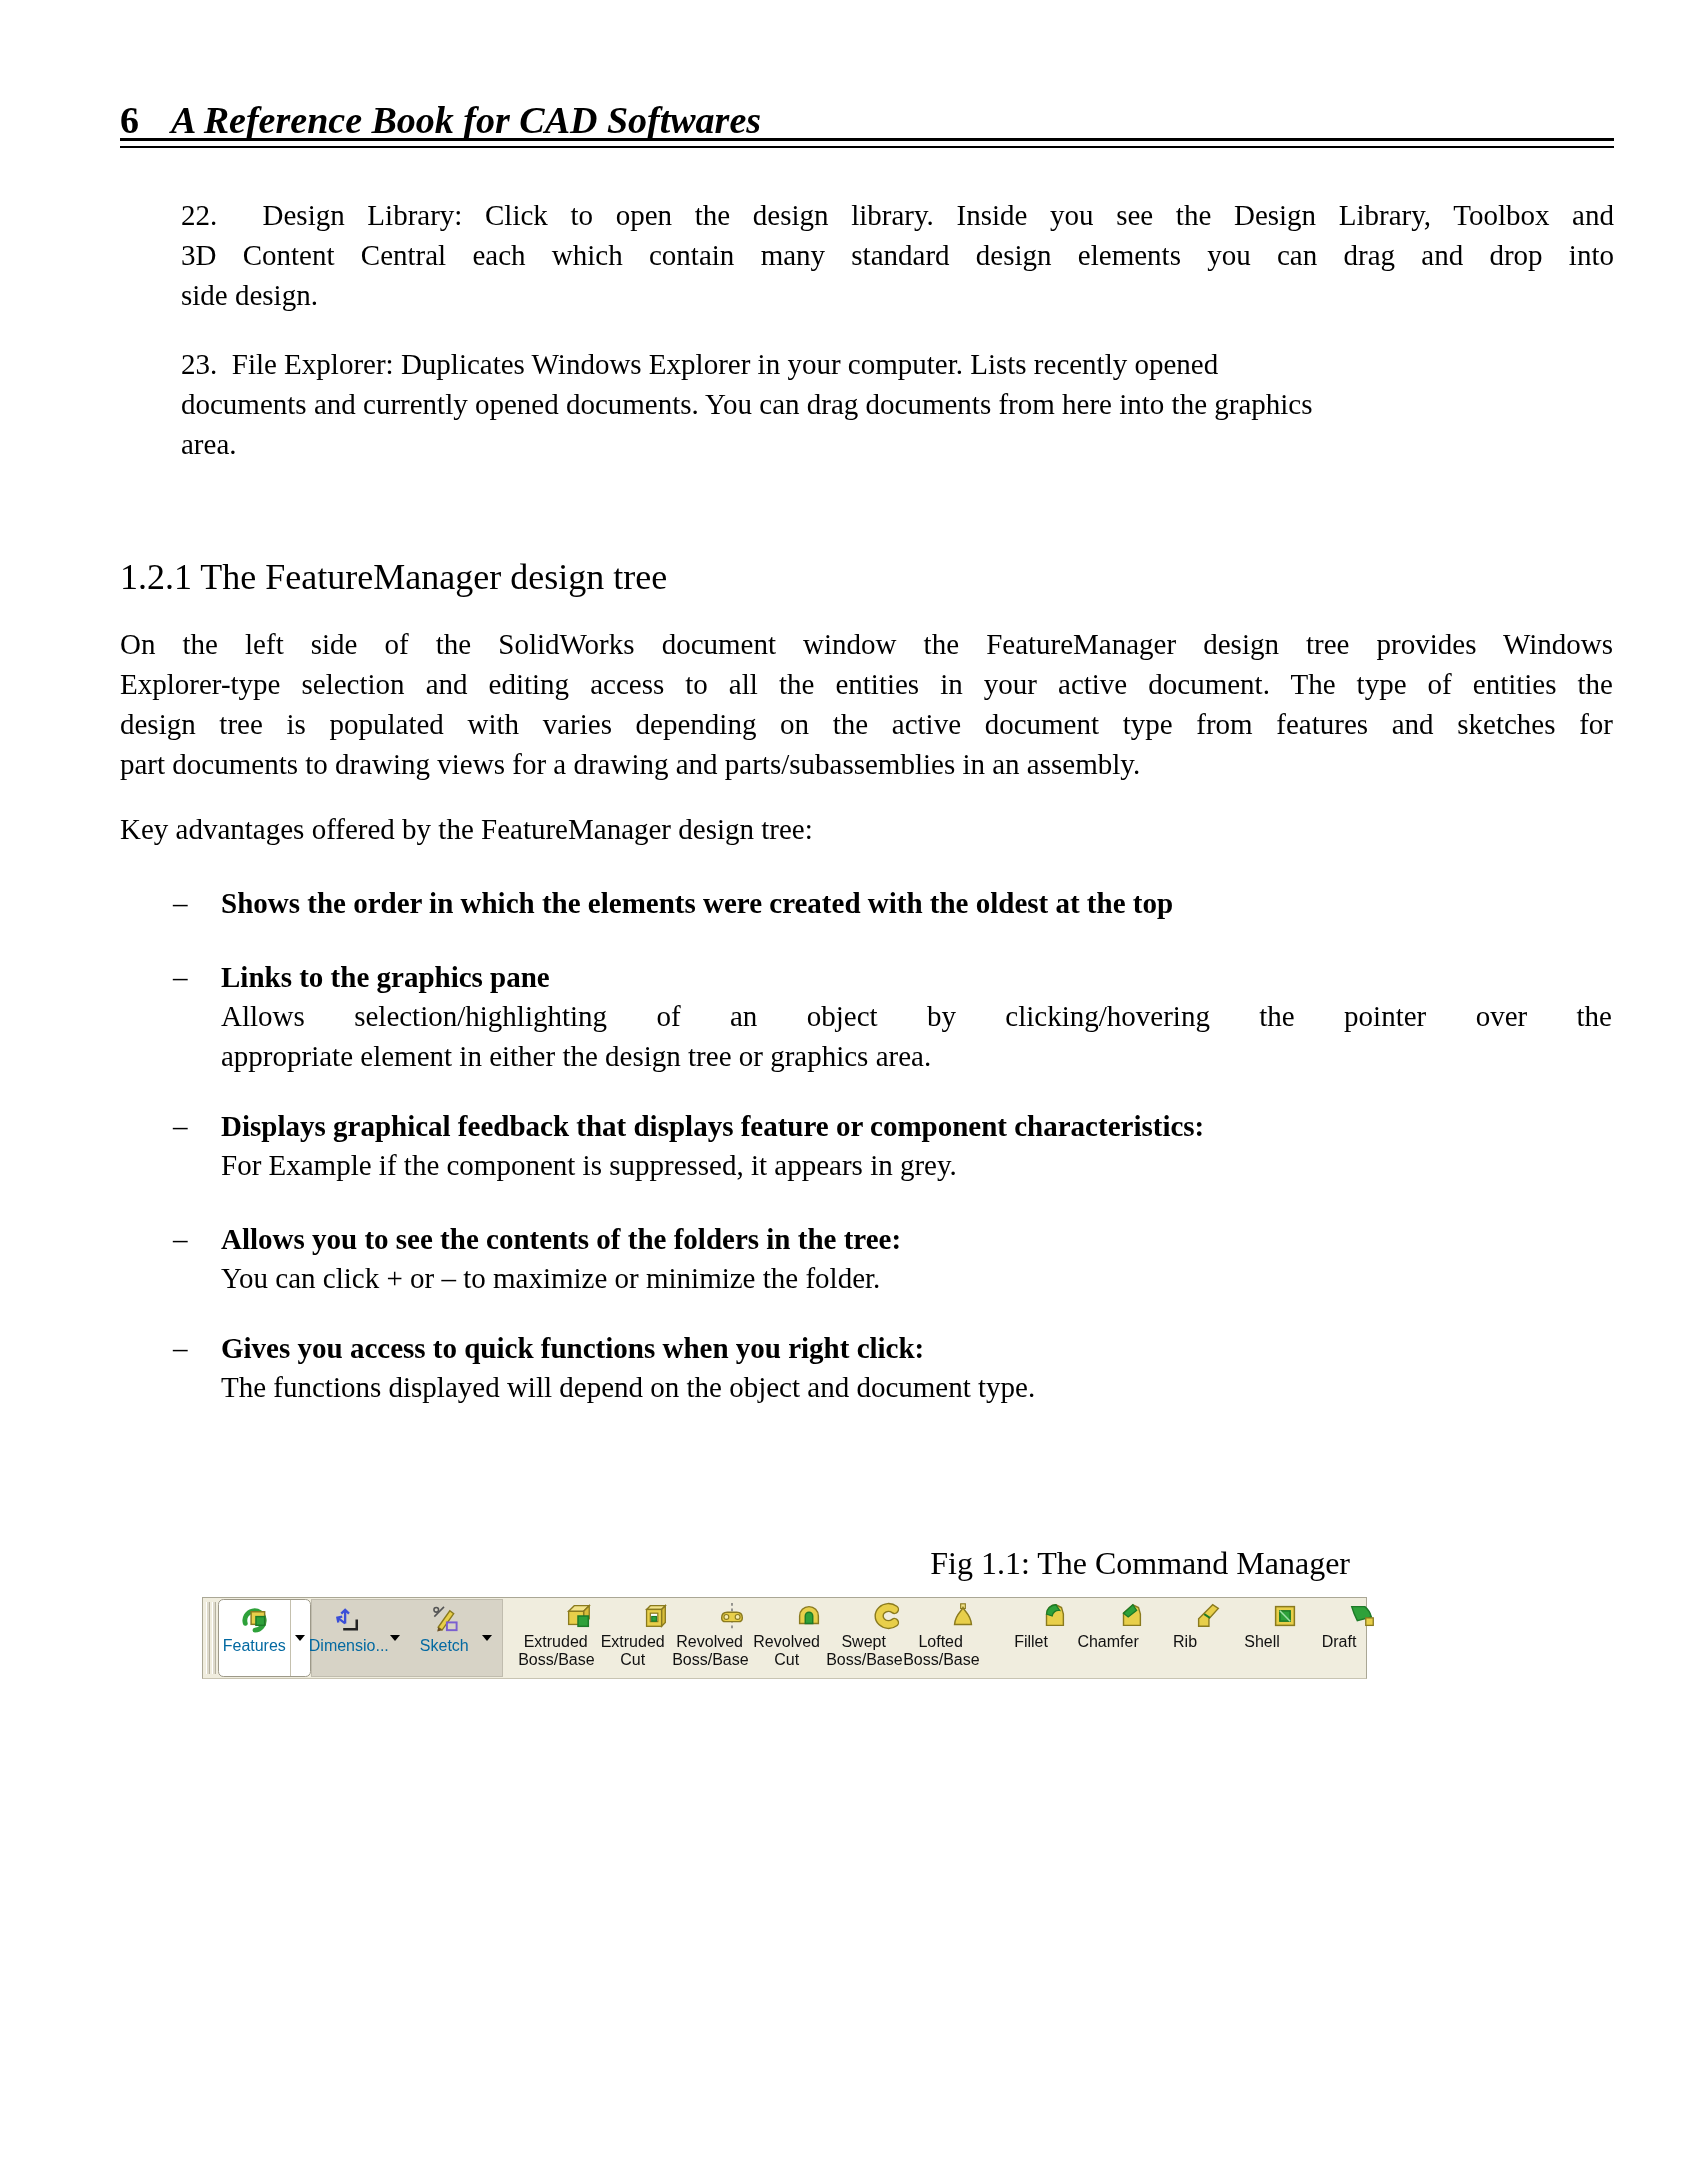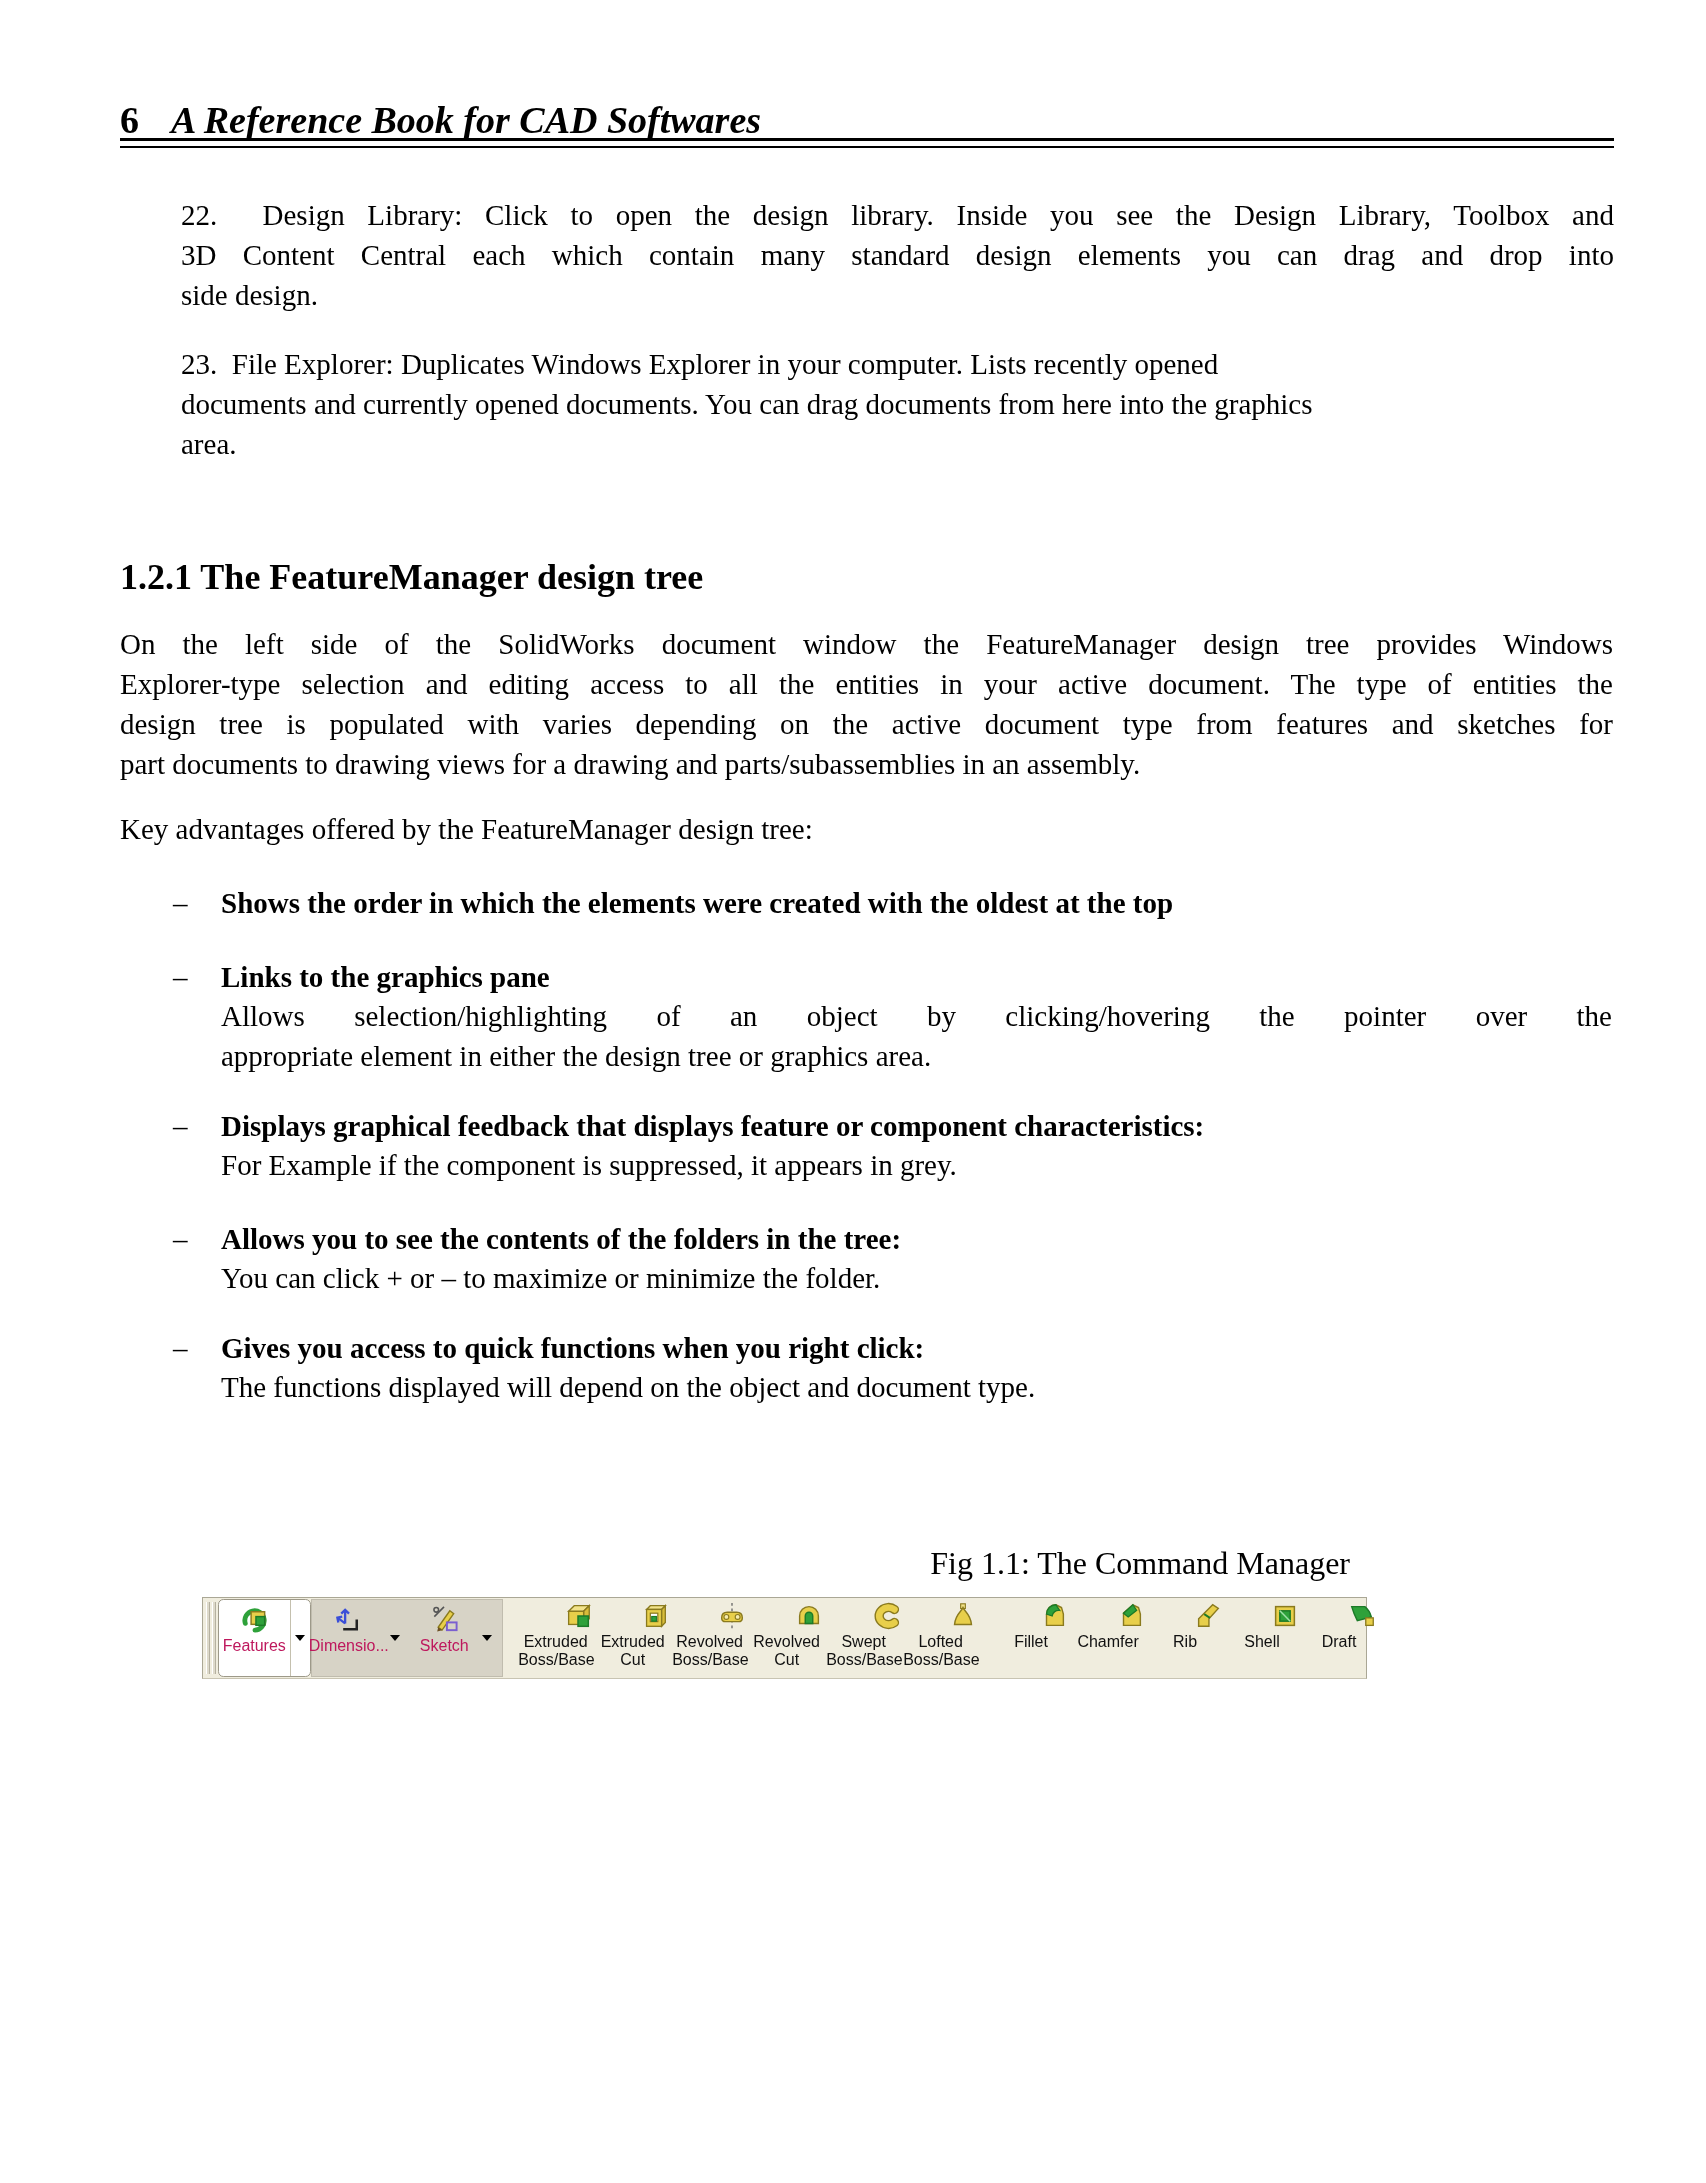--- a/index.html
+++ b/index.html
@@ -20,21 +20,21 @@
   
   .body-txt { font-size:29px; line-height:40px; }
   .line { white-space:pre-wrap; }
   .jline { text-align:justify; text-align-last:justify; }
 
   .para-indent { left:181px; width:1433px; }
   .p22 { top:195px; }
   .p23 { top:344px; }
 
   .section-heading { top:555px; left:120px; width:1493px;
-    font-size:36px; font-weight:bold; line-height:44px; }
+    font-size:36px; font-weight:normal; line-height:44px; }
   .intro { top:624px; left:120px; width:1493px; }
   .intro .line { line-height:40px;font-family:Liberation Serif, serif; }
   .key-line { top:809px; left:120px; width:1493px; }
 
   
   .bullet { left:173px; width:1439px; }
   .bullet .marker { position:absolute; left:0; top:0; font-size:29px; line-height:38px; }
   .bullet .bhead { margin-left:48px; font-size:29px; font-weight:bold; line-height:38px; white-space:pre-wrap; }
   .bullet .bbody { margin-left:48px; }
   .bullet .bbody .line { line-height:40px; }
@@ -60,21 +60,21 @@
   .tab-features .tab-main { width:71px; }
   .tab-arrow { width:19px; display:flex; align-items:center; justify-content:center;
     border-left:0.7px solid #c4c0ae; }
   .gray-panel { width:192px; background:#d7d3c6; display:flex; margin:1.3px 0;
     border:0.7px solid #c0bcae; box-sizing:border-box; }
   .gray-tab-dim { width:99px; }
   .gray-tab-sk { width:91px; }
   .gray-panel .tab-arrow { border-left:none; width:17.5px; }
   .tri { width:0; height:0; border-left:5.4px solid transparent; border-right:5.4px solid transparent;
     border-top:6.7px solid #000; }
-  .tab-label { font-size:16px; color:#be185d; margin-top:1.3px; white-space:nowrap;text-align:right; }
+  .tab-label { font-size:16px; color:#0369a1; margin-top:1.3px; white-space:nowrap;text-align:right; }
   .vsep { width:1.3px; background:#c2beac; margin:5.4px 2px; }
   .btn-group { display:flex; padding-left:9.4px; }
   .tbtn { width:77px; display:flex; flex-direction:column; align-items:flex-end;
     padding-top:2.7px; box-sizing:border-box; }
   .tbtn2 { width:77px; }
   .tbtn .lbl { font-size:16px; line-height:18px; color:#111; text-align:center; width:75px; }
   .icon { width:30px; height:30px; }
   .icon-lg { width:32px; height:31px; }
 
   .noselect { user-select:none; }

